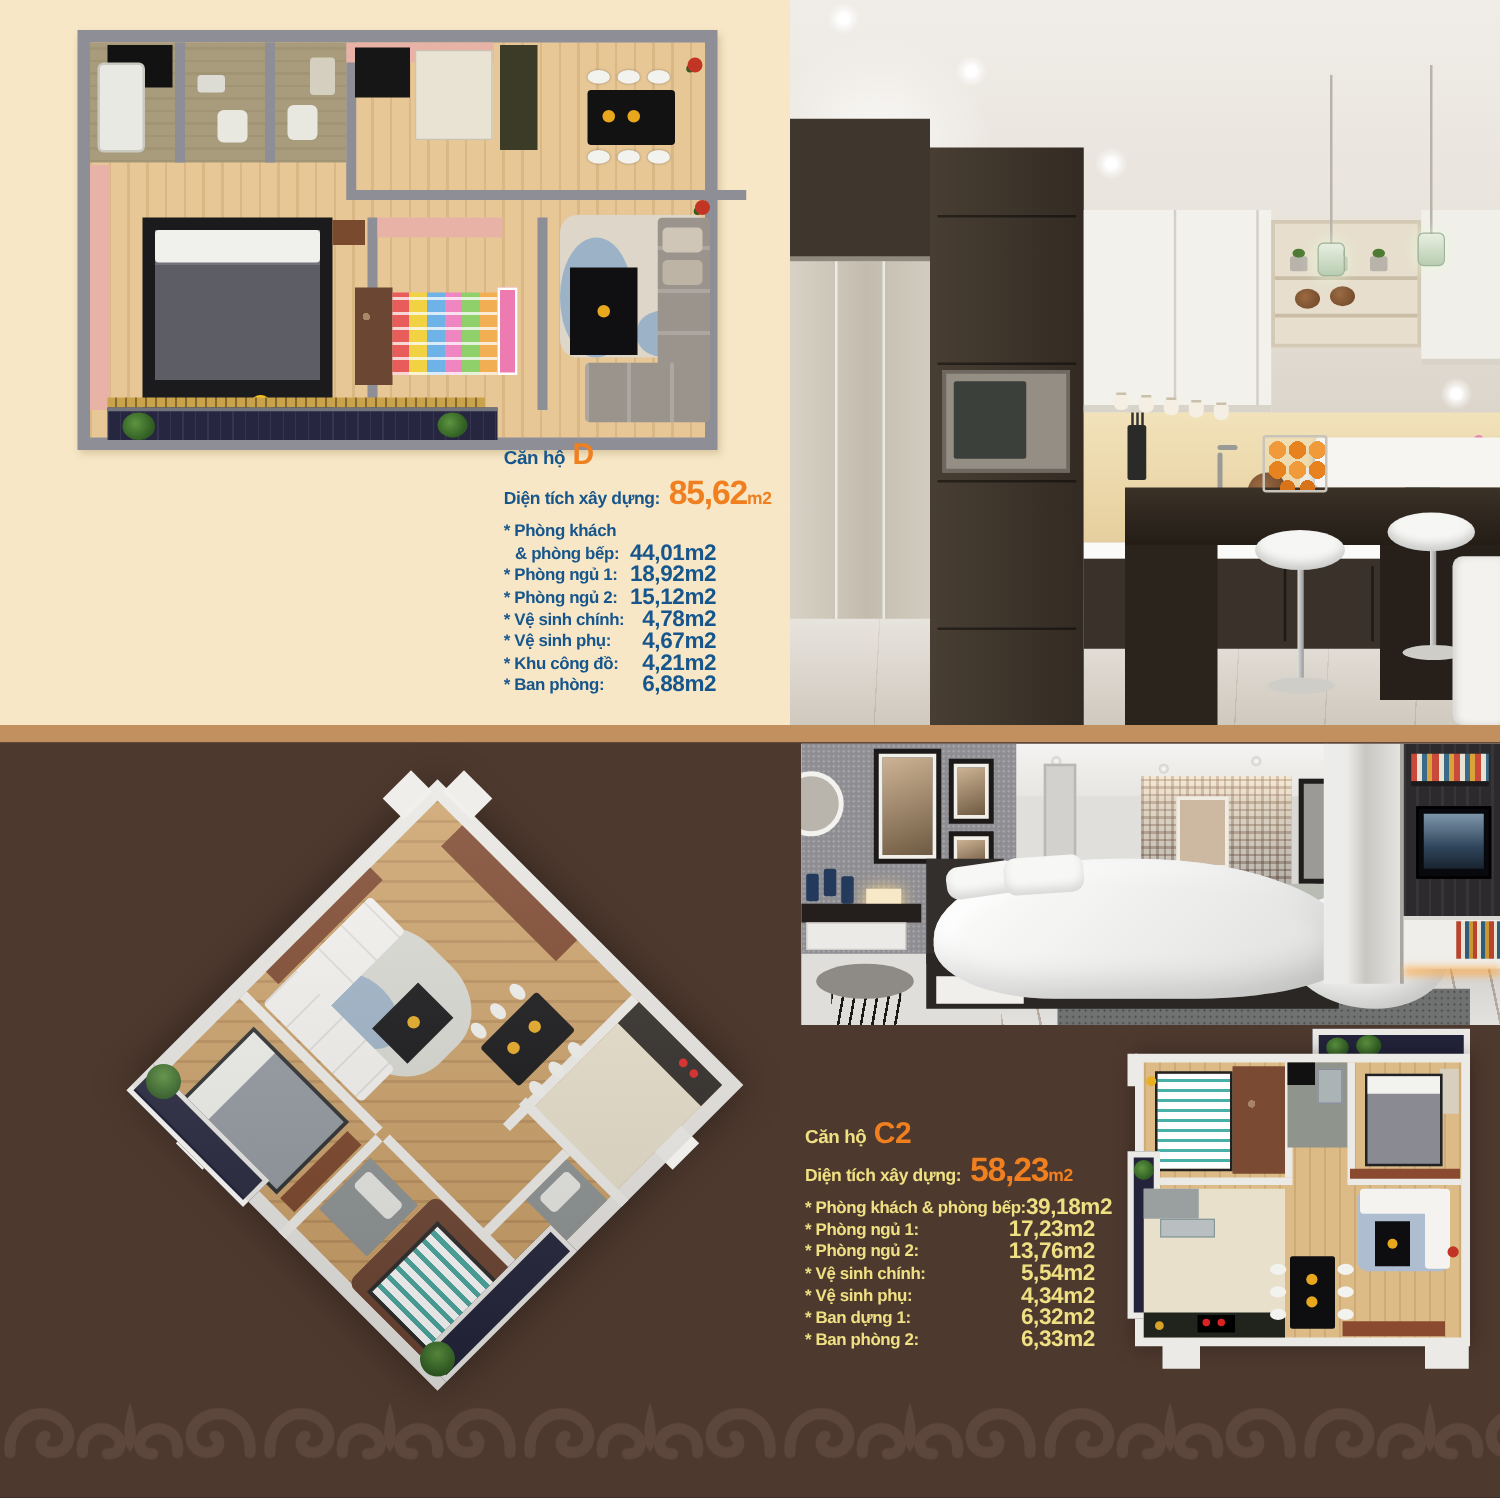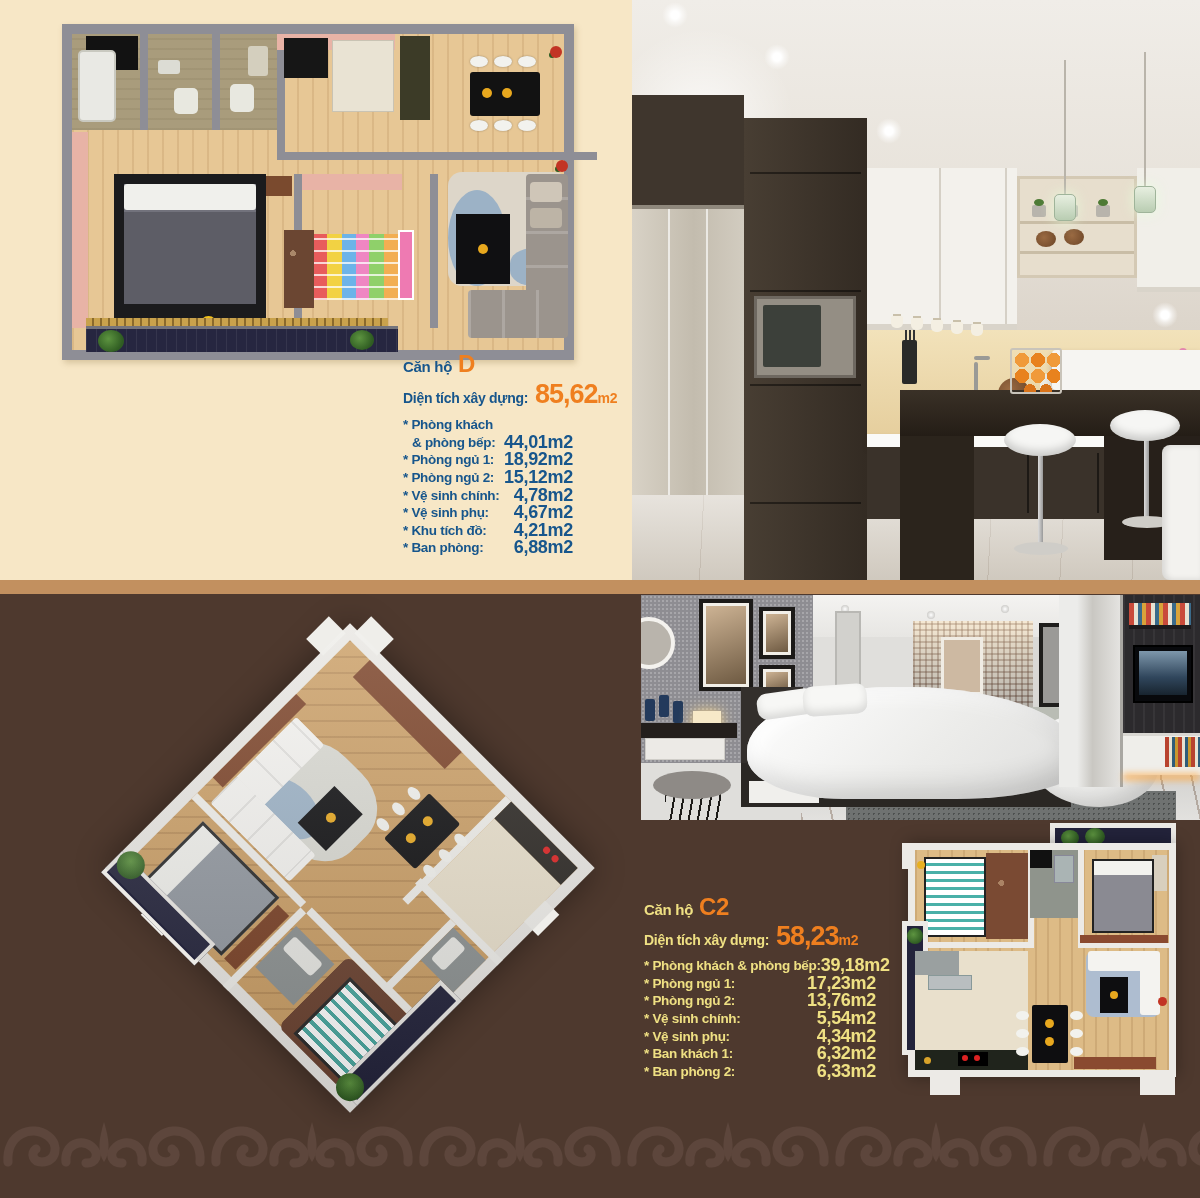--- a/index.html
+++ b/index.html
@@ -461,21 +461,21 @@
         </div>
         <div class="spec-row">
           <span class="spec-label">* Vệ sinh chính:</span>
           <span class="spec-value">4,78m2</span>
         </div>
         <div class="spec-row">
           <span class="spec-label">* Vệ sinh phụ:</span>
           <span class="spec-value">4,67m2</span>
         </div>
         <div class="spec-row">
-          <span class="spec-label">* Khu tích đồ:</span>
+          <span class="spec-label">* Khu công đồ:</span>
           <span class="spec-value">4,21m2</span>
         </div>
         <div class="spec-row">
           <span class="spec-label">* Ban phòng:</span>
           <span class="spec-value">6,88m2</span>
         </div>
       </div>
   </div>
 
   <div class="abs plan3d">
@@ -605,21 +605,21 @@
         </div>
         <div class="spec-row">
           <span class="spec-label">* Vệ sinh chính:</span>
           <span class="spec-value">5,54m2</span>
         </div>
         <div class="spec-row">
           <span class="spec-label">* Vệ sinh phụ:</span>
           <span class="spec-value">4,34m2</span>
         </div>
         <div class="spec-row">
-          <span class="spec-label">* Ban khách 1:</span>
+          <span class="spec-label">* Ban dựng 1:</span>
           <span class="spec-value">6,32m2</span>
         </div>
         <div class="spec-row">
           <span class="spec-label">* Ban phòng 2:</span>
           <span class="spec-value">6,33m2</span>
         </div>
       </div>
   </div>
 
   <div class="abs planc2">

